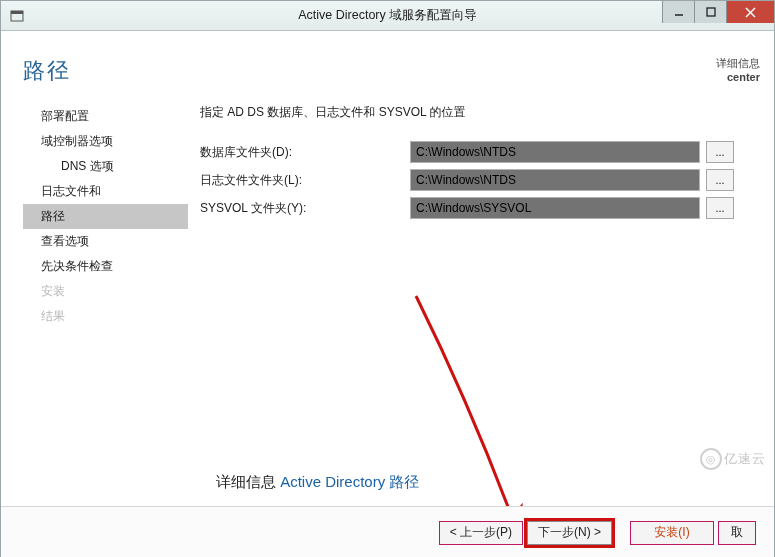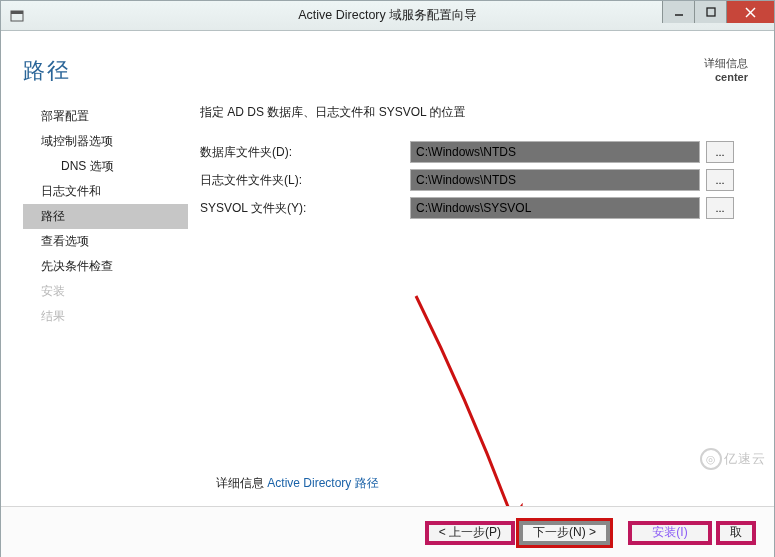--- a/index.html
+++ b/index.html
@@ -39,21 +39,21 @@
     border-left:1px solid #8a9494;font-size:13px;font-family:Arial;
     background:#cfd8d9;color:#222;
   }
   .win-btn.close { background:#c7463a;color:#fff; width:48px;}
   .win-btn.close svg line{stroke:#fff;stroke-width:1.5;}
   .window-border { border:1px solid #9aa6aa; height:557px; }
   .content {
     height: calc(557px - 30px);
     position: relative;
     background:#fff;
-    padding:25px 26px 0 22px;
+    padding:25px 14px 0 22px;
   }
   .header-row {
     display:flex; justify-content:space-between; align-items:flex-start;
     margin-bottom:18px;
   }
   .page-title {
     font-size: 22px; color:#2a6598; font-weight:400;
     letter-spacing:2px;
   }
   .target-box { text-align:right; font-size:11px; color:#444; line-height:1.3;}
@@ -80,37 +80,37 @@
     border:1px solid #b3b3b3; padding:0 5px; font-size:12px;
     background:#737373;
   }
   .browse-btn {
     width:28px;height:22px;margin-left:6px;
     border:1px solid #a7a7a7; background:#f3f3f3;
     display:flex;align-items:center;justify-content:center;font-size:11px;
   }
   .linkrow {
     position:absolute; left:215px; bottom:66px;
-    font-size:12px; color:#1a62a8;
+    font-size:15px; color:#1a62a8;
   }
   .linkrow span.black{color:#222;}
   .footer {
     position:absolute; left:0; right:0; bottom:0;
     height:52px; border-top:1px solid #d7d7d7;
     background:#fbfbfb;
     display:flex;align-items:center;justify-content:flex-end;
     padding-right:18px;gap:4px;
   }
   .btn {
-    height:24px;min-width:84px;border:4px solid #be185d;
+    height:24px;min-width:84px;border:1px solid #be185d;
     background:#f4f4f4;font-size:12px;color:#222;
     display:flex;align-items:center;justify-content:center;
     padding:0 10px;
   }
-  .btn.disabled { color:#8b5cf6; }
+  .btn.disabled { color:#c2410c; }
   .btn.highlight { box-shadow: 0 0 0 3px #cc1111; border-color:#888;}
   
   .arrow-annot {
     position:absolute;pointer-events:none;
     left:400px; top:260px; width:200px;height:280px;
   }
   .watermark{
     position:absolute;right:8px;bottom:88px;
     display:flex;align-items:center;gap:2px;
     color:#b9b9b9;font-size:13px;opacity:.85;letter-spacing:1px;

